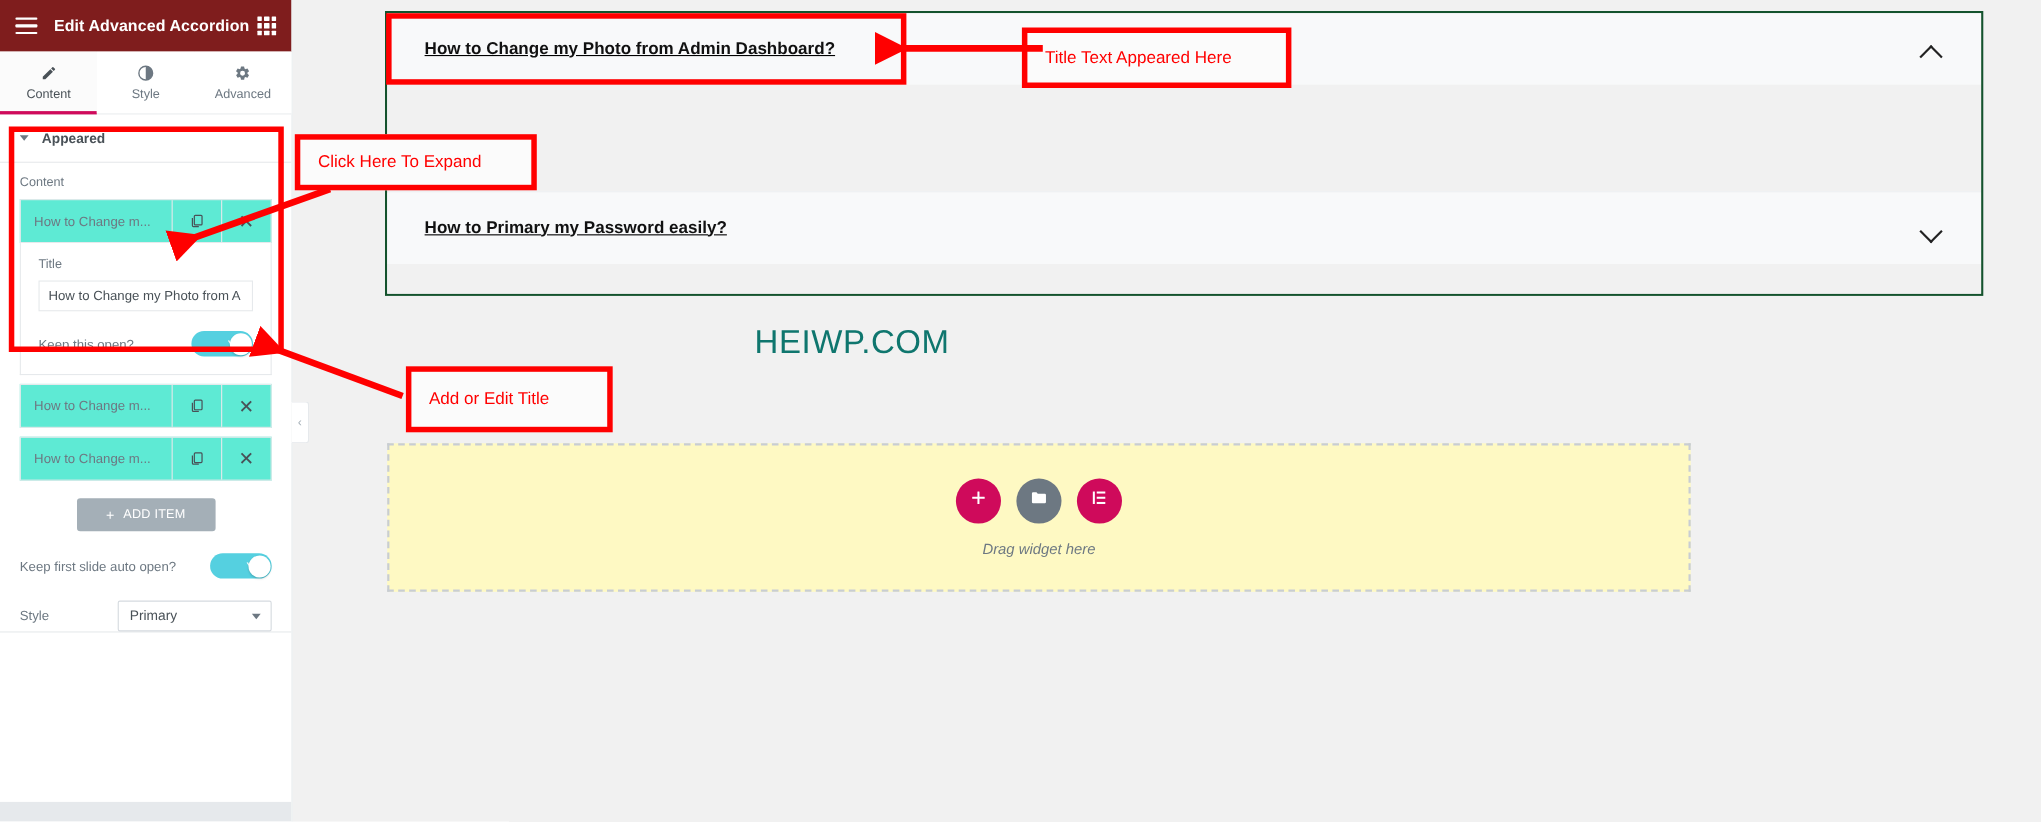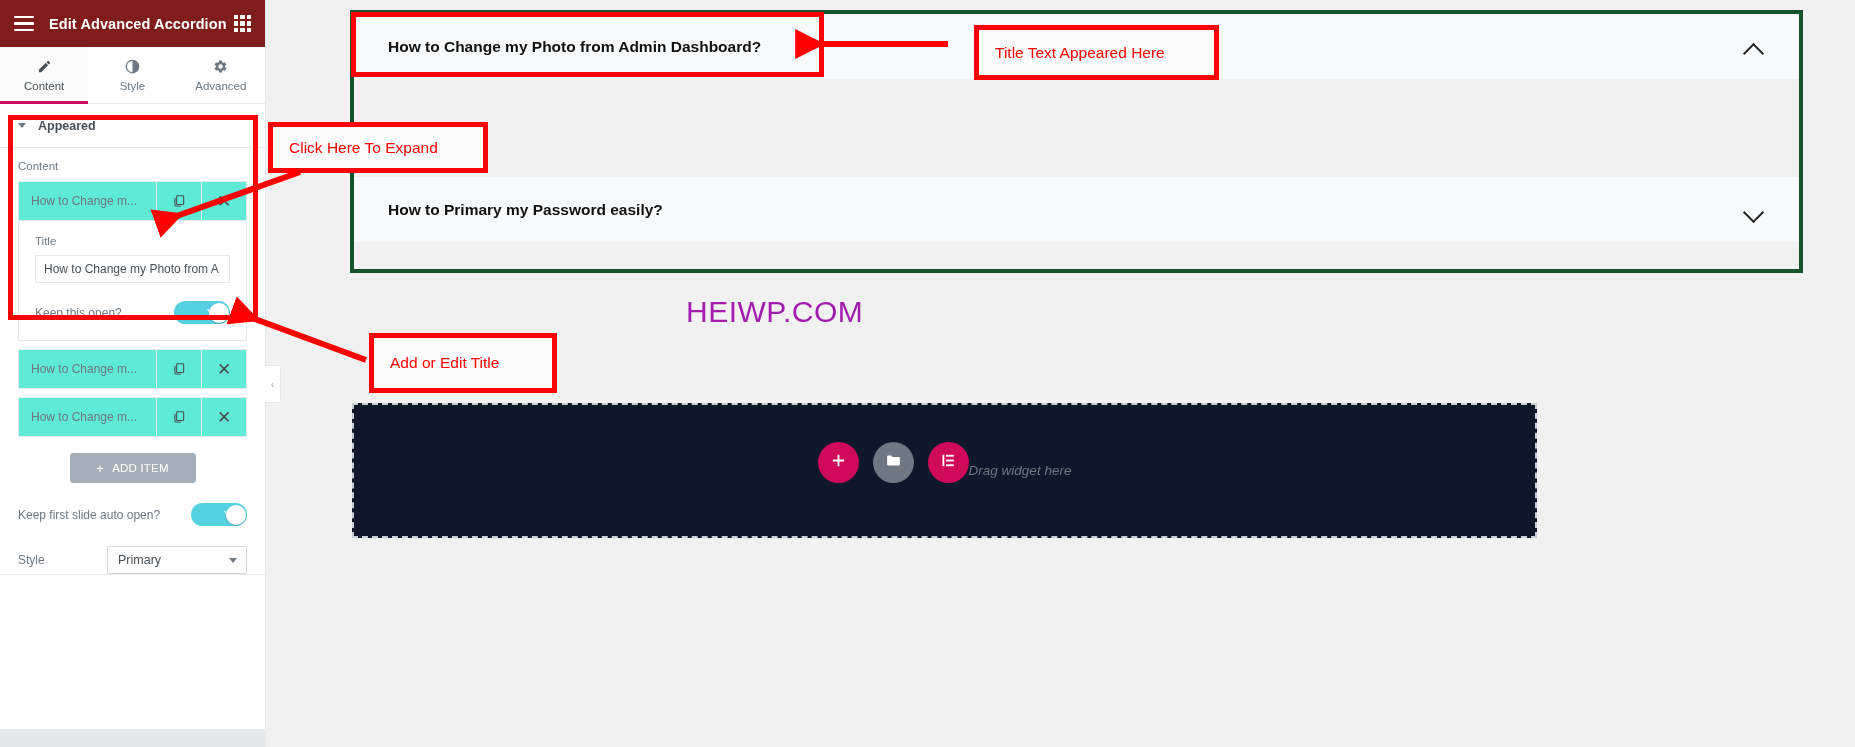--- a/index.html
+++ b/index.html
@@ -334,23 +334,24 @@
     position: absolute;
     left: 266px; top: 0; right: 0; bottom: 0;
     background: #f1f1f1;
     overflow: hidden;
   }
   #accordion-widget {
     position: absolute;
     left: 84px;
     top: 10px;
     width: 1453px;
-    border: 4px solid #14532d;
+    border: 2px solid #14532d;
     background: #f8f9fa;
     box-sizing: border-box;
+    text-decoration: underline;
   }
   .acc-item { border-bottom: none; }
   .acc-head {
     height: 65px;
     display: flex;
     align-items: center;
     justify-content: space-between;
     padding: 0 34px;
     box-sizing: border-box;
     background: #f8f9fa;
@@ -391,37 +392,37 @@
   .acc-gap {
     height: 27px;
     background: #f1f1f1;
   }
 
   #watermark {
     position: absolute;
     left: 420px;
     top: 295px;
     font-size: 30px;
-    color: #a21caf;
+    color: #0f766e;
     letter-spacing: .5px;
     font-family: "Liberation Sans", sans-serif;
     user-select: none;
   }
 
   #dropzone {
     position: absolute;
     left: 86px;
     top: 403px;
     width: 1185px;
     height: 135px;
     border: 2px dashed #c8cdd4;
-    background: #0f172a;
-    box-sizing: border-box;
-    display: flex;
-    flex-direction: row;
+    background: #fef9c3;
+    box-sizing: border-box;
+    display: flex;
+    flex-direction: column;
     align-items: center;
     justify-content: center;
   }
   .dz-buttons {
     display: flex;
     gap: 14px;
     margin-bottom: 16px;
   }
   .dz-btn {
     width: 41px;
@@ -669,21 +670,21 @@
         </div>
       </div>
       <div class="dz-label">Drag widget here</div>
     </div>
   </div>
 
   <div class="anno-box" style="left:351px; top:12px; width:473px; height:65px;"></div>
 
   <div class="anno-box" style="left:8px; top:115px; width:250px; height:205px;"></div>
 
-  <div class="anno-text" style="left:974px; top:25px; width:245px; height:55px;">Title Text Appeared Here</div>
+  <div class="anno-text" style="left:929px; top:25px; width:245px; height:55px;">Title Text Appeared Here</div>
 
   <div class="anno-text" style="left:268px; top:122px; width:220px; height:51px;">Click Here To Expand</div>
 
   <div class="anno-text" style="left:369px; top:333px; width:188px; height:60px;">Add or Edit Title</div>
 
   <svg id="anno-svg">
     <defs>
       <marker id="arrowhead" markerWidth="5" markerHeight="5" refX="4.2" refY="2.5" orient="auto">
         <polygon points="0 2.5, 5 0, 5 5" fill="#ff0000"></polygon>
       </marker>

